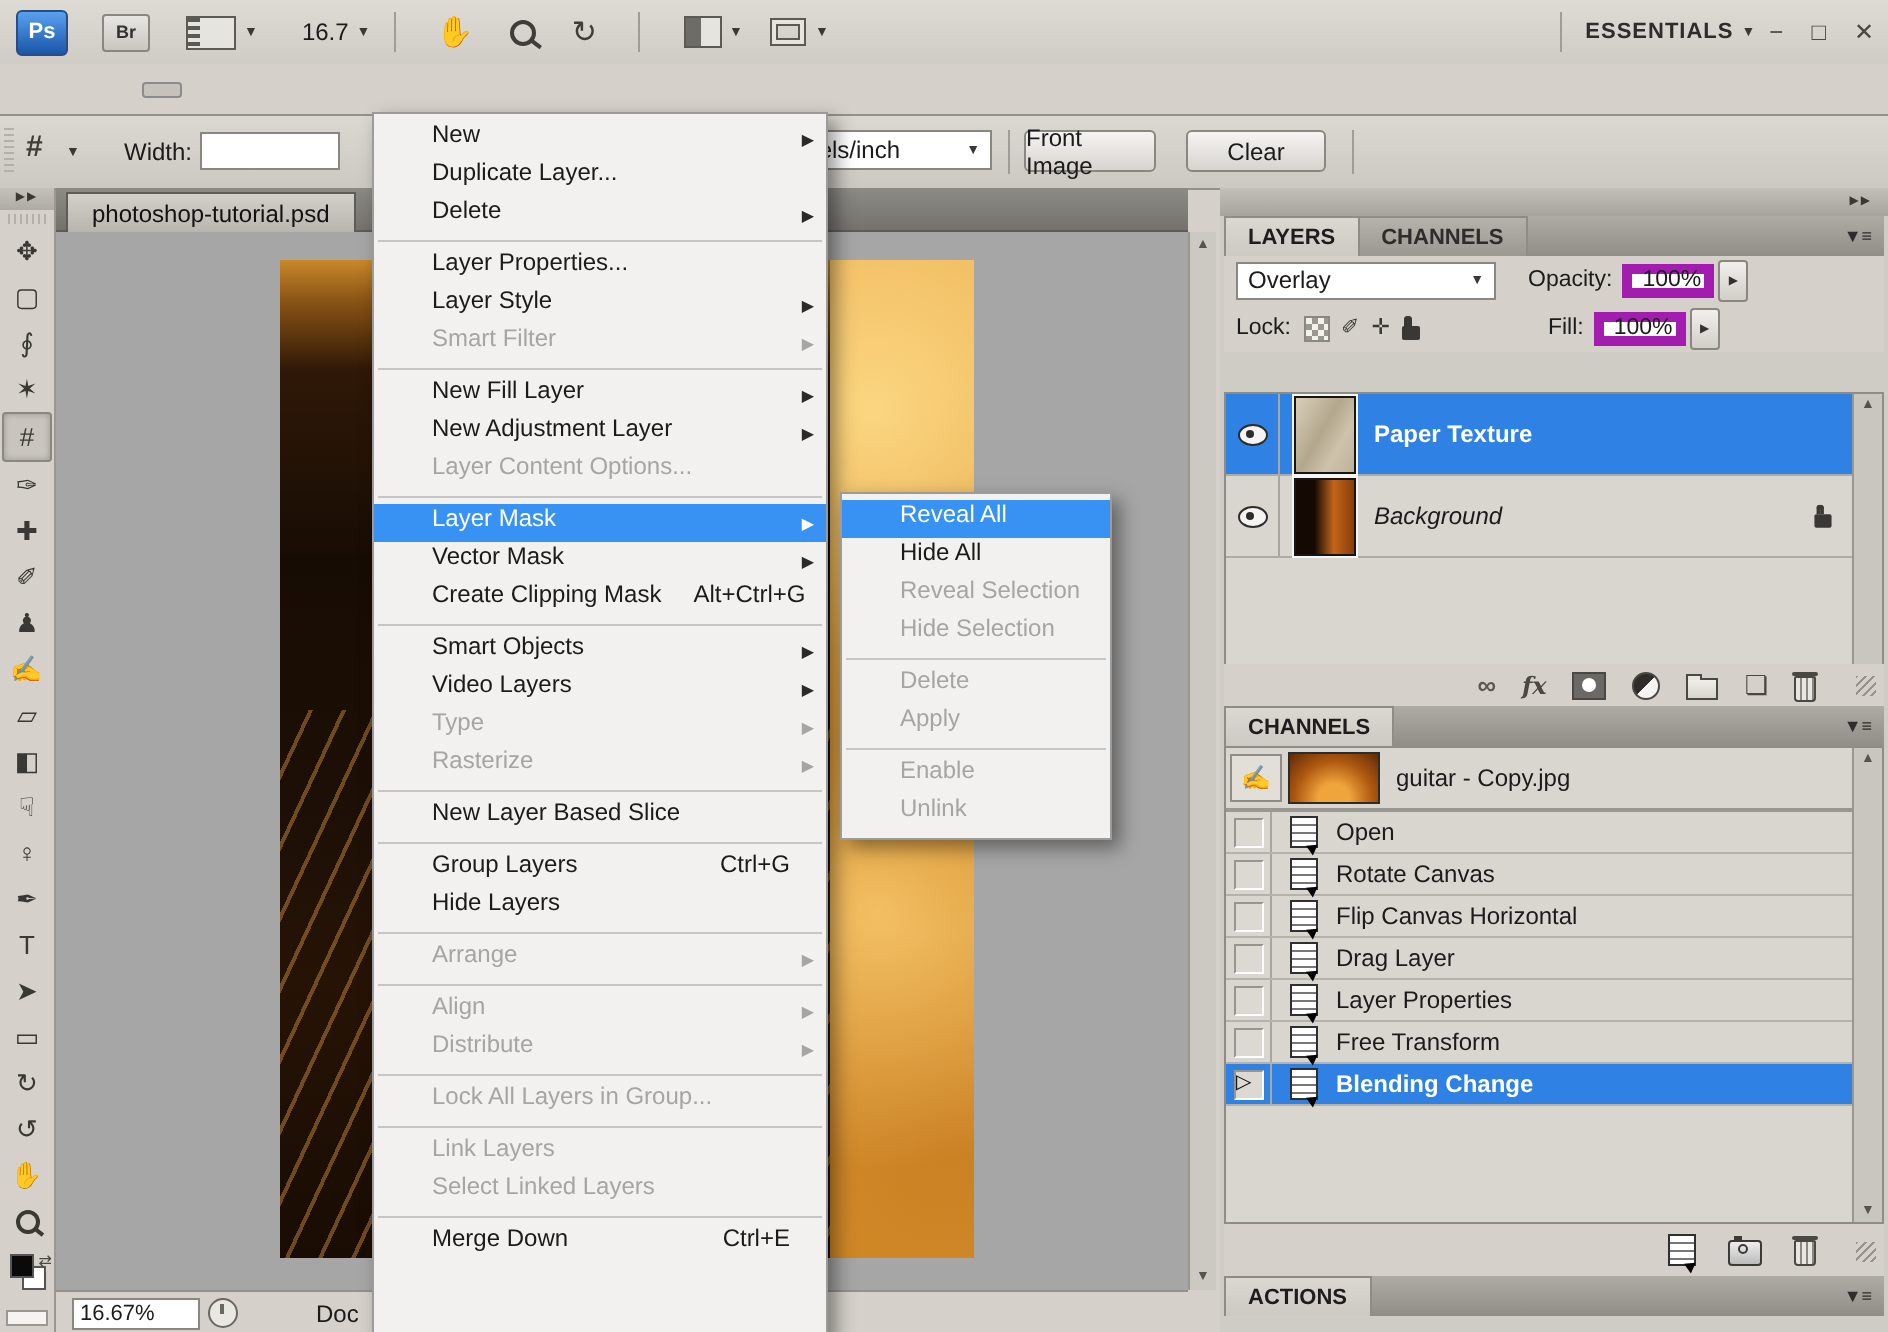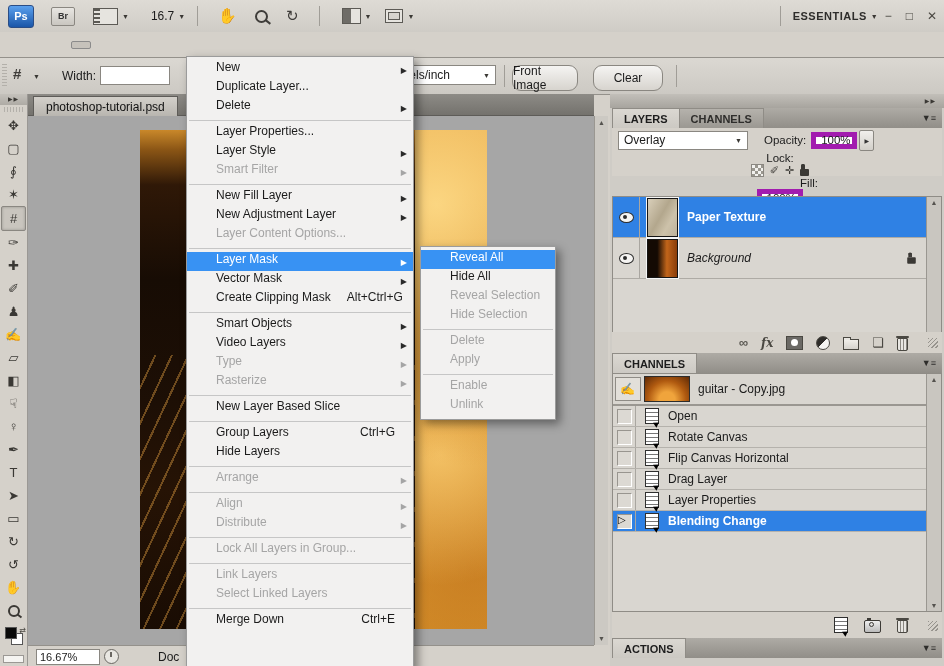--- a/index.html
+++ b/index.html
@@ -35,21 +35,21 @@
               background:linear-gradient(#dbd8d2,#ccc9c3);}
   .grip{position:absolute;left:2px;top:6px;bottom:6px;width:5px;background:repeating-linear-gradient(#b3b0aa 0 1px,transparent 1px 3px);}
   .cropglyph{position:absolute;left:13px;top:7px;font-size:15px;font-weight:bold;color:#3f3d3a;}
   .cropdd{position:absolute;left:33px;top:15px;font-size:7px;color:#3a3834;}
   .optlabel{position:absolute;left:62px;top:11px;font-size:12px;}
   .optinput{position:absolute;left:100px;top:8px;width:62px;height:17px;background:#fff;border:1px solid #8a8781;font-size:12px;padding:0 3px;}
   .unitsel{position:absolute;left:388px;top:7px;width:108px;height:20px;background:#fff;border:1px solid #8a8781;
            font-size:12px;display:flex;align-items:center;padding:0 5px;box-sizing:border-box;}
   .unitsel .ddarrow{margin-left:auto;}
   .optsep1{position:absolute;left:504px;top:7px;width:1px;height:22px;background:#a09d97;}
-  .btn{position:absolute;top:7px;height:26px;border:1px solid #8a8781;border-radius:9px;background:linear-gradient(#f5f4f2,#d7d4ce);
+  .btn{position:absolute;top:7px;height:21px;border:1px solid #8a8781;border-radius:3px;background:linear-gradient(#f5f4f2,#d7d4ce);
        font-size:12px;display:flex;align-items:center;justify-content:center;box-sizing:border-box;}
   .optsep2{position:absolute;left:676px;top:7px;width:1px;height:22px;background:#a09d97;}
   
   #toolbar{position:absolute;left:0;top:94px;width:28px;height:572px;background:#d5d1ca;border-right:1px solid #9b9894;box-sizing:border-box;}
   #toolbar .thead{height:11px;background:linear-gradient(#c4c1bb,#aeaba5);font-size:6px;color:#3a3834;text-align:center;line-height:11px;letter-spacing:1px;}
   #toolbar .tgrip{height:5px;background:repeating-linear-gradient(90deg,#b3b0aa 0 1px,transparent 1px 3px);margin:2px 4px;}
   .tool{height:23px;display:flex;align-items:center;justify-content:center;position:relative;}
   .tool .glyph{font-size:13px;color:#3a3834;line-height:1;}
   .tool.selected{background:#c9c5be;border:1px solid #8a8781;border-radius:2px;margin:0 1px;box-shadow:inset 0 0 3px rgba(0,0,0,.25);}
   .tool .mag{display:none;}
@@ -366,21 +366,21 @@
     </div>
     <div class="lrowctl" style="top:34px;">
       <div class="blendsel">
         <span>Overlay</span>
         <span class="ddarrow">▼</span>
       </div>
       <span style="margin-left:16px;">Opacity:</span>
       <span class="vbox">100%</span>
       <span class="spin">▶</span>
     </div>
-    <div class="lrowctl" style="top:58px;flex-direction:column;">
+    <div class="lrowctl" style="top:58px;">
       <span style="margin-left:6px;">Lock:</span>
       <span class="lockicons">
         <span class="checker"></span>
         <span class="mini">✐</span>
         <span class="mini">✛</span>
         <span class="lockic"></span>
       </span>
       <span style="margin-left:64px;">Fill:</span>
       <span class="vbox">100%</span>
       <span class="spin">▶</span>
@@ -461,20 +461,27 @@
             <span class="dicon"></span>
             <span class="hname">Drag Layer</span>
           </div>
           <div class="hrow">
             <div class="cbx">
               
             </div>
             <span class="dicon"></span>
             <span class="hname">Layer Properties</span>
           </div>
+          <div class="hrow">
+            <div class="cbx">
+              
+            </div>
+            <span class="dicon"></span>
+            <span class="hname">Free Transform</span>
+          </div>
           <div class="hrow selected">
             <div class="cbx">
               <span class="pointer">▷</span>
             </div>
             <span class="dicon"></span>
             <span class="hname">Blending Change</span>
           </div>
         </div>
       <div class="scrollcol">
         <span class="sarr up">▲</span>

